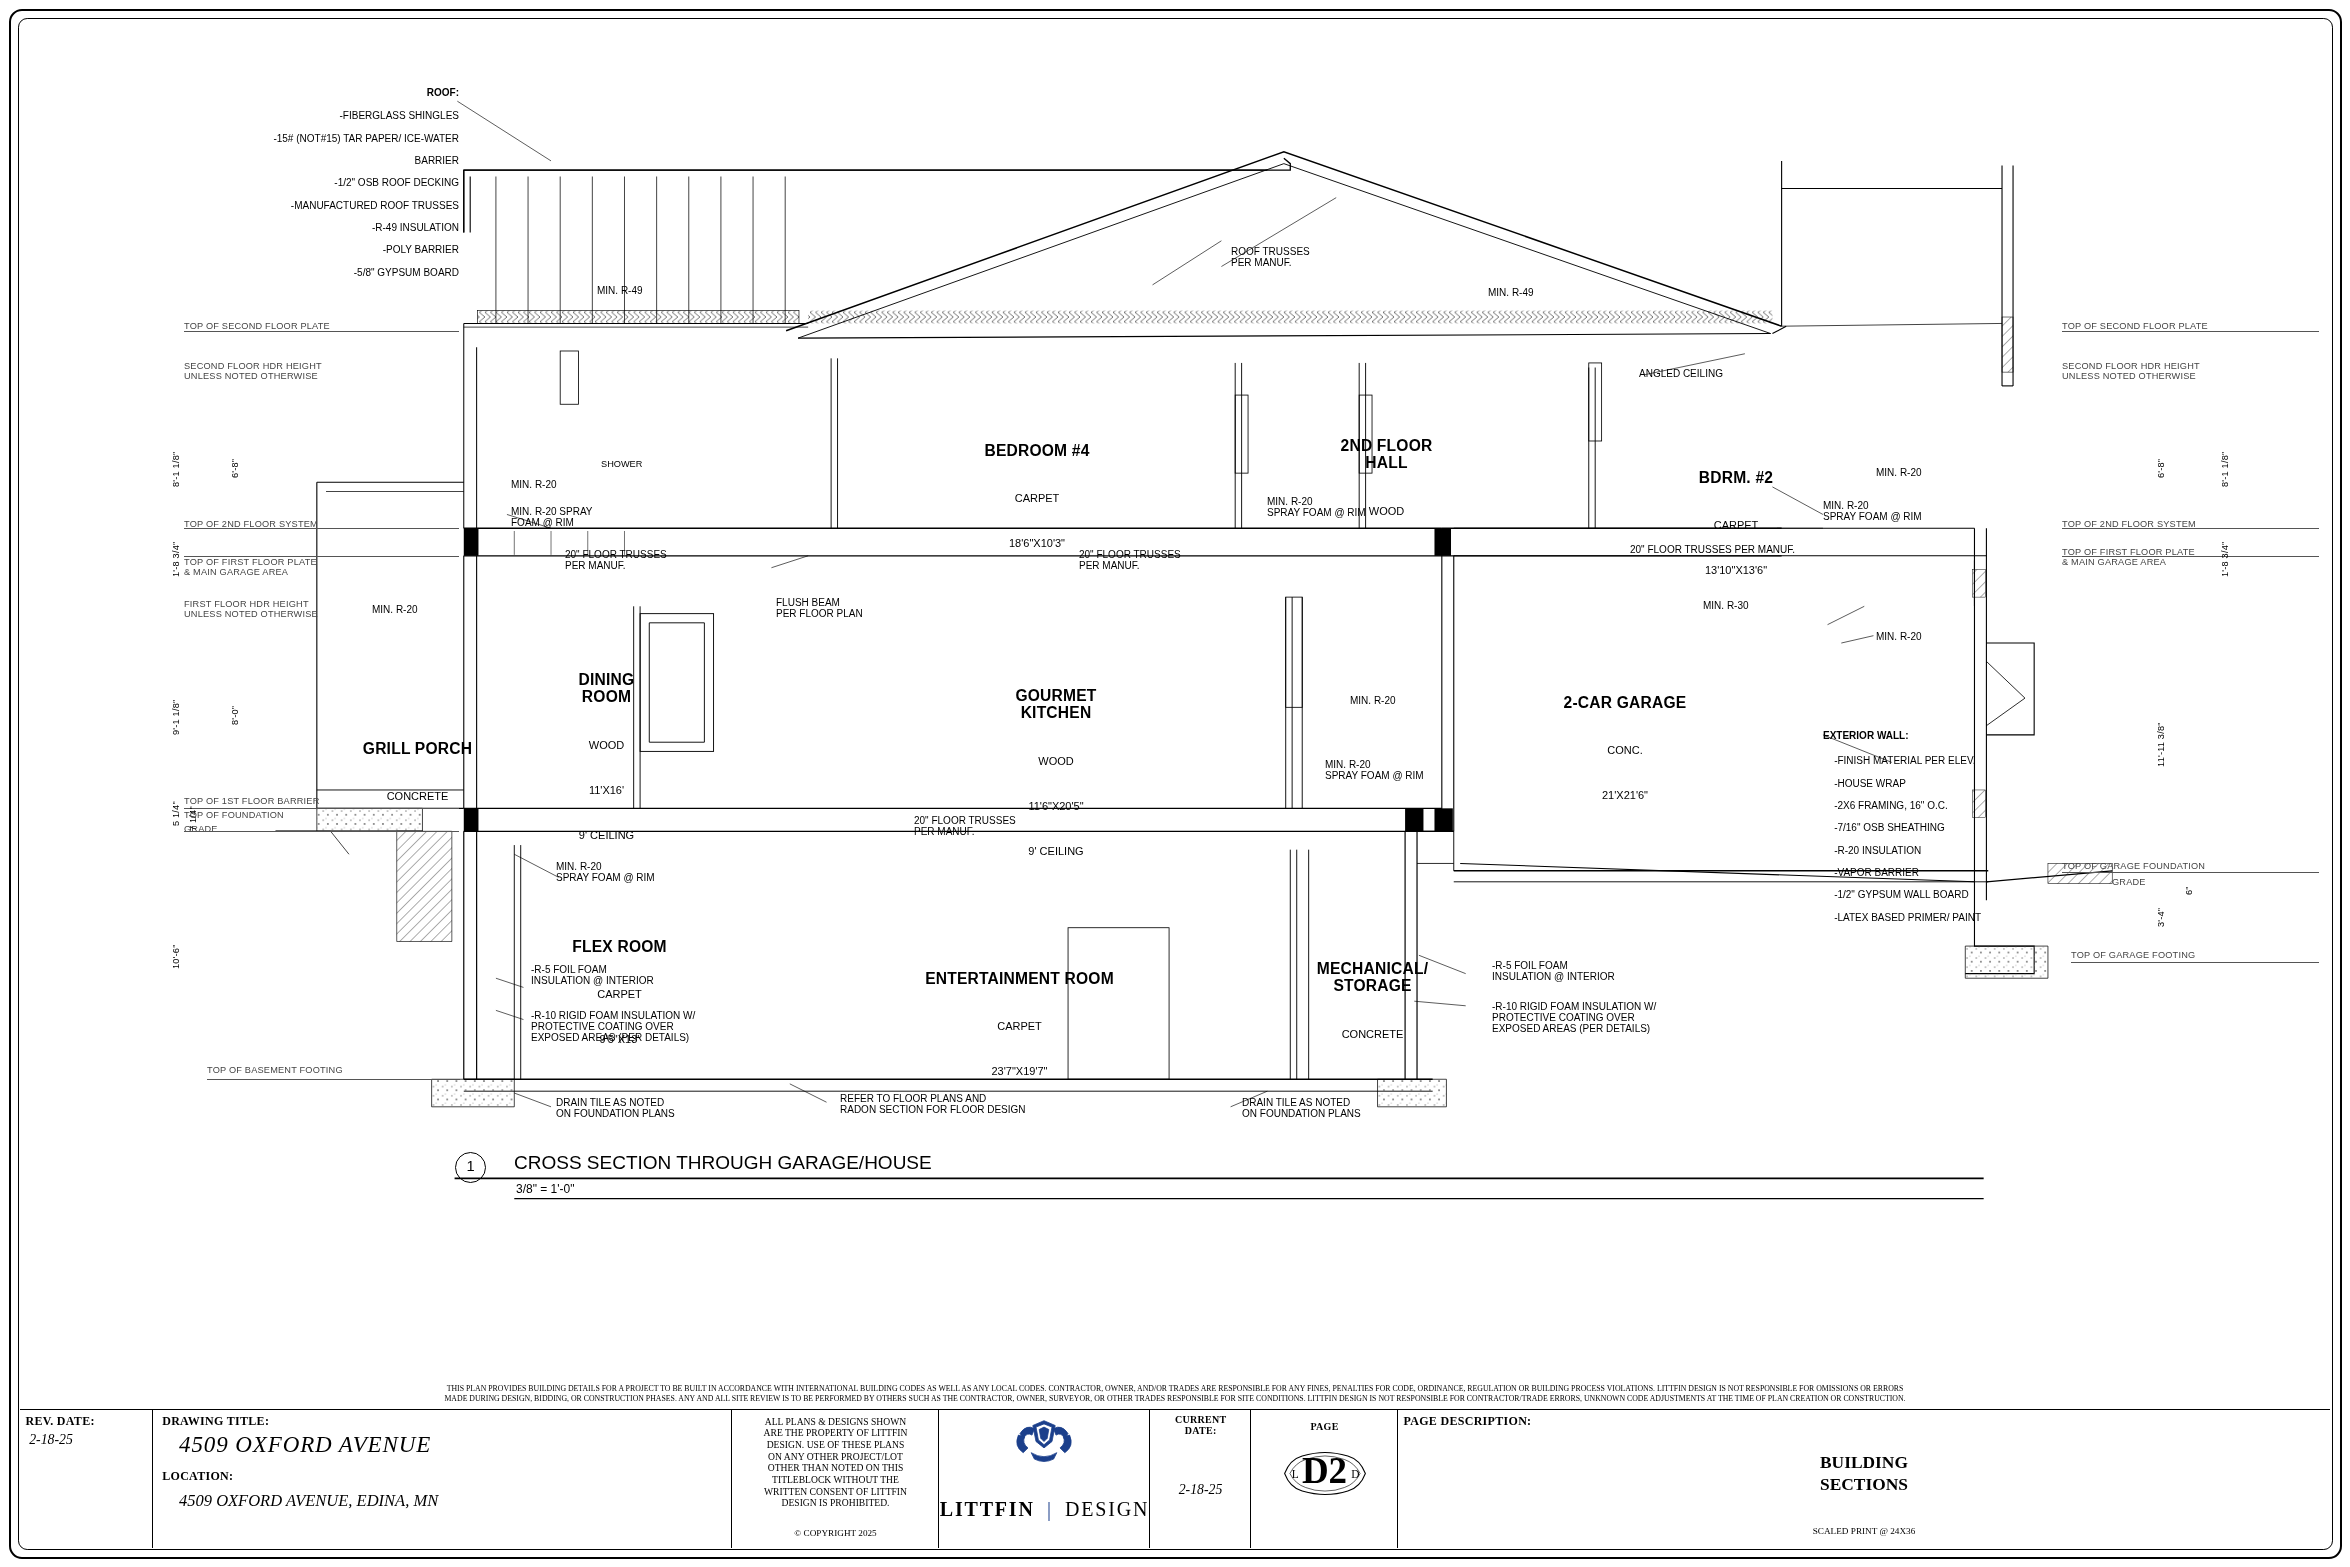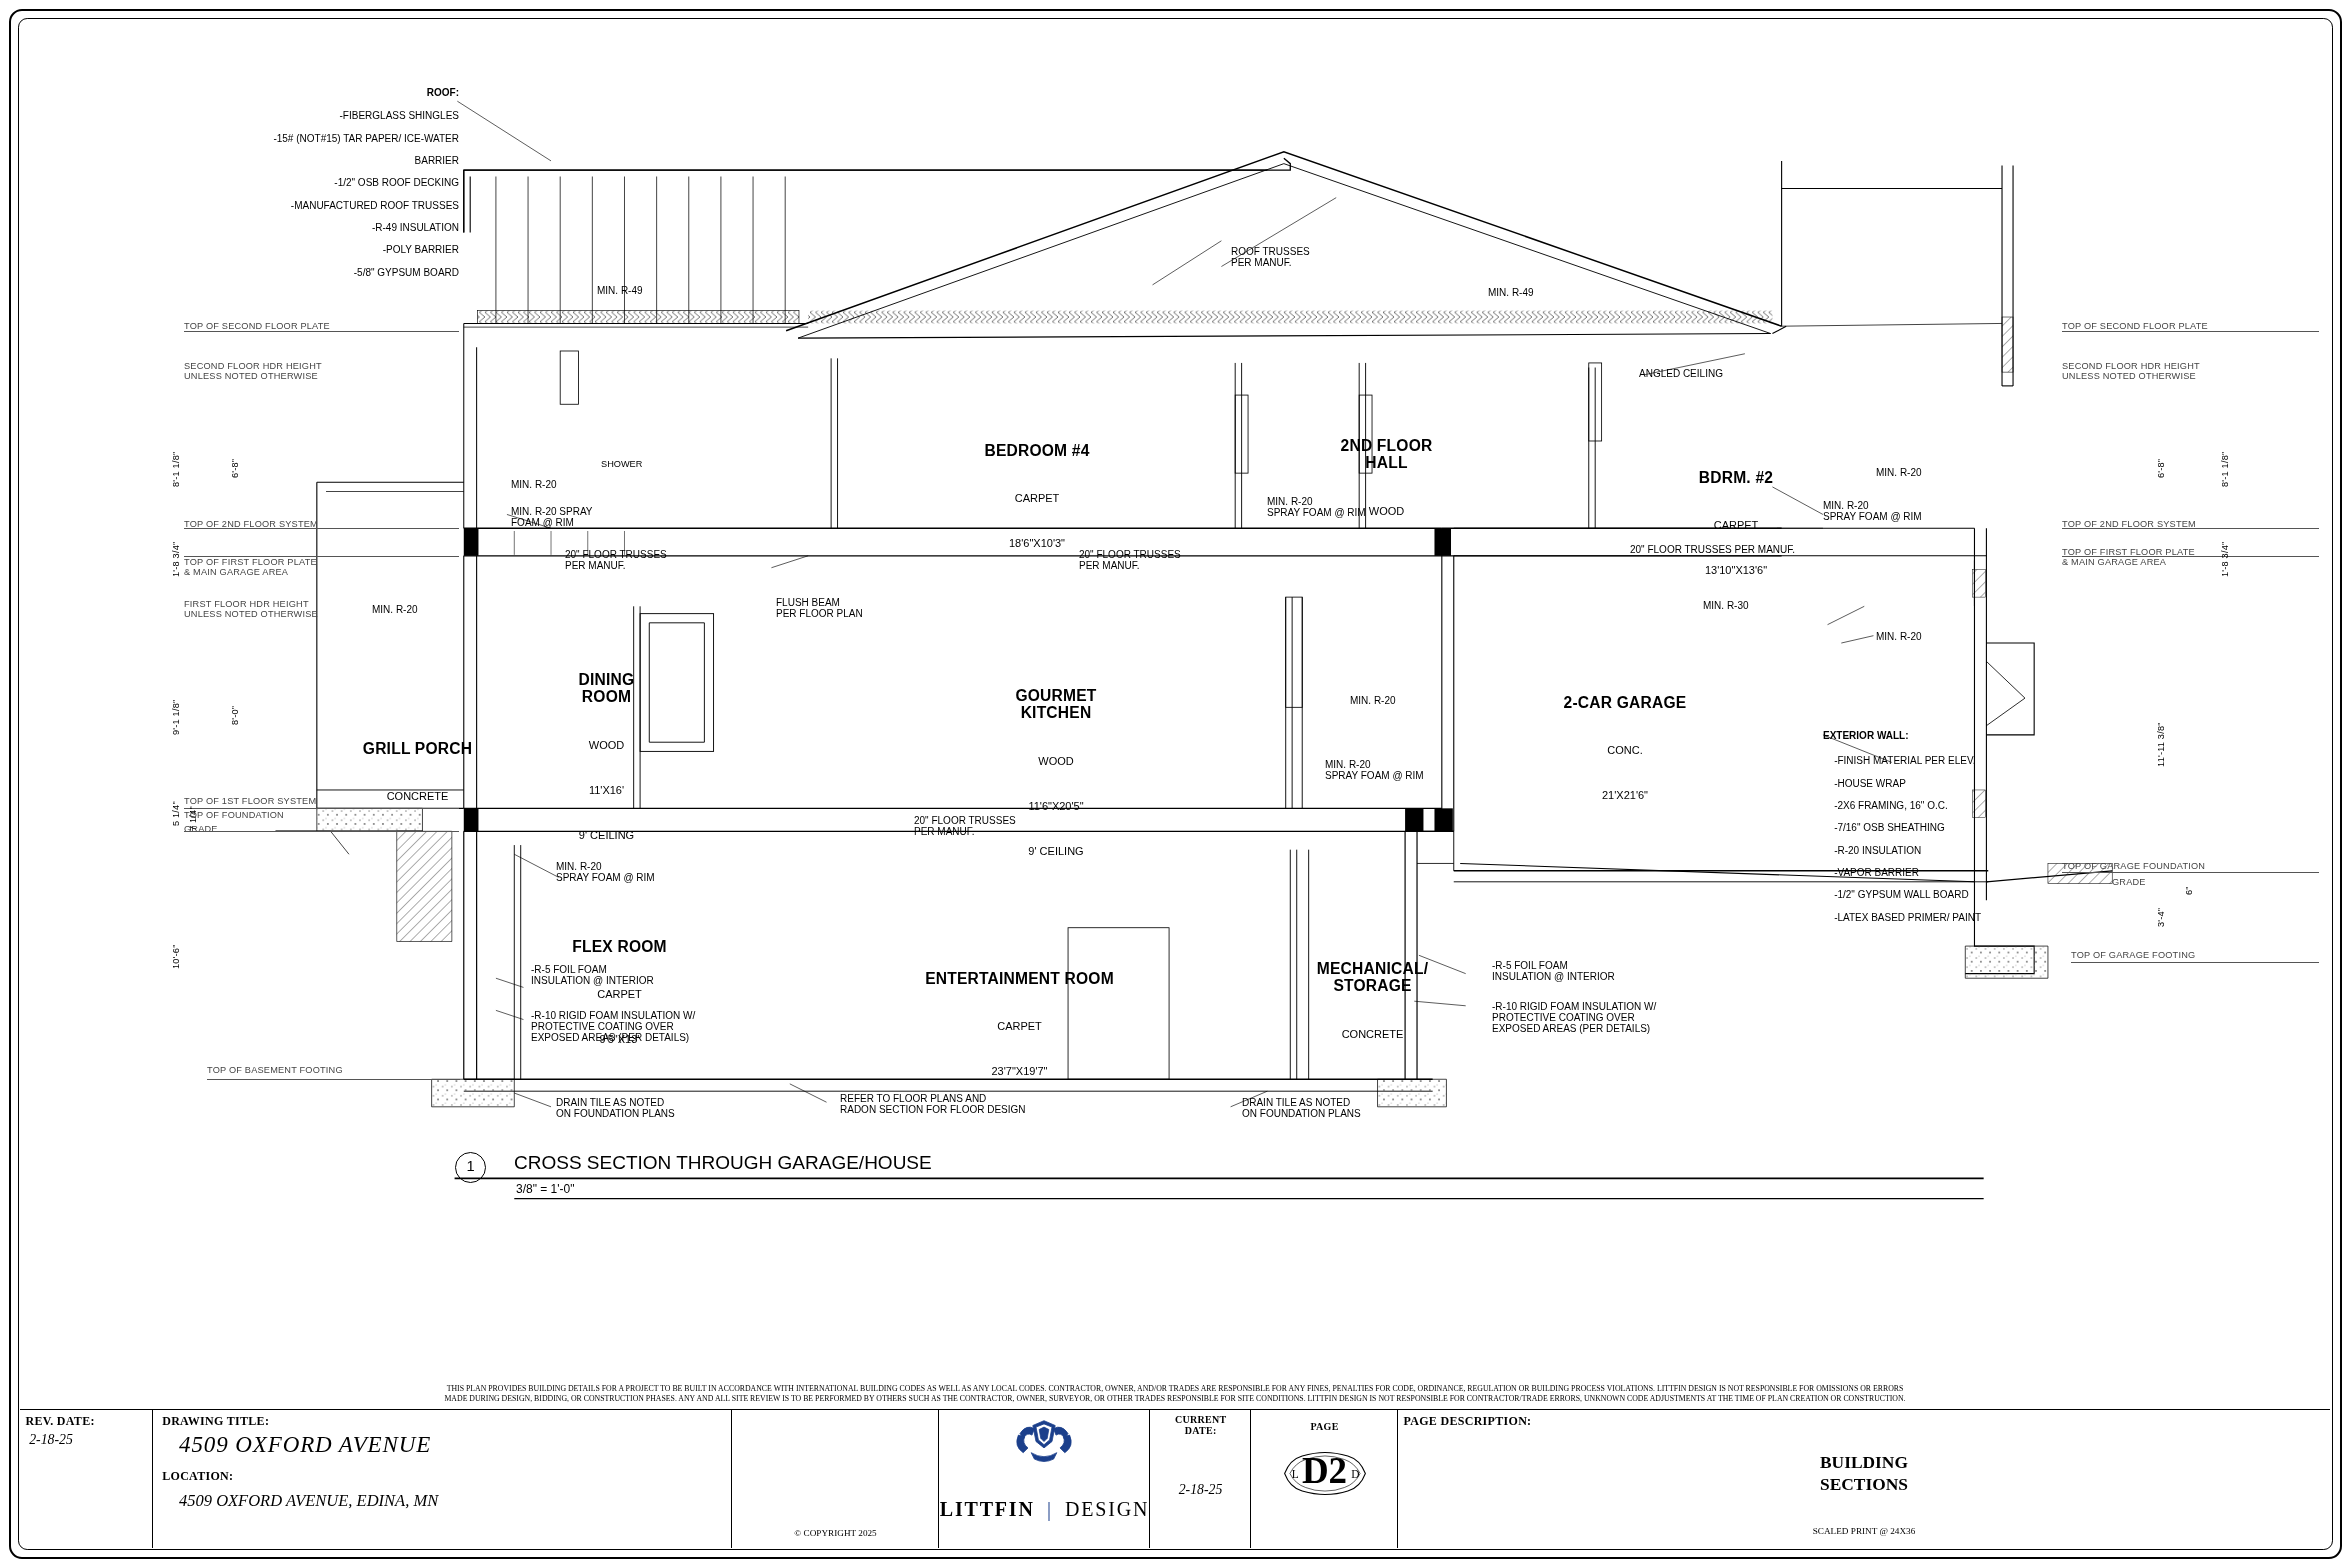--- a/index.html
+++ b/index.html
@@ -405,21 +405,21 @@
 ON FOUNDATION PLANS</div>
 
   <div class="lbl dim l" style="left:184px;top:321px;color:#444;">TOP OF SECOND FLOOR PLATE</div>
   <div class="lbl dim l" style="left:184px;top:361px;color:#444;white-space:pre-line;">SECOND FLOOR HDR HEIGHT
 UNLESS NOTED OTHERWISE</div>
   <div class="lbl dim l" style="left:184px;top:519px;color:#444;">TOP OF 2ND FLOOR SYSTEM</div>
   <div class="lbl dim l" style="left:184px;top:557px;color:#444;white-space:pre-line;">TOP OF FIRST FLOOR PLATE
 &amp; MAIN GARAGE AREA</div>
   <div class="lbl dim l" style="left:184px;top:599px;color:#444;white-space:pre-line;">FIRST FLOOR HDR HEIGHT
 UNLESS NOTED OTHERWISE</div>
-  <div class="lbl dim l" style="left:184px;top:796px;color:#444;">TOP OF 1ST FLOOR SYSTEM</div>
+  <div class="lbl dim l" style="left:184px;top:796px;color:#444;">TOP OF 1ST FLOOR BARRIER</div>
   <div class="lbl dim l" style="left:184px;top:810px;color:#444;">TOP OF FOUNDATION</div>
   <div class="lbl dim l" style="left:184px;top:824px;color:#444;">GRADE</div>
   <div class="lbl dim l" style="left:207px;top:1065px;color:#444;">TOP OF BASEMENT FOOTING</div>
 
   <div class="thin" style="left:184px;top:331px;width:275px;height:0.9px;background:#555;"></div>
   <div class="thin" style="left:184px;top:528px;width:275px;height:0.9px;background:#555;"></div>
   <div class="thin" style="left:184px;top:556px;width:275px;height:0.9px;background:#555;"></div>
   <div class="thin" style="left:184px;top:808px;width:275px;height:0.9px;background:#555;"></div>
   <div class="thin" style="left:184px;top:831px;width:275px;height:0.9px;background:#555;"></div>
   <div class="thin" style="left:207px;top:1079px;width:253px;height:0.9px;background:#555;"></div>
@@ -475,20 +475,28 @@
       </div>
 
       <div class="tb-cell" style="width:579px;">
         <div class="tb-h" style="position:absolute;left:9.2px;top:3.7px;">DRAWING TITLE:</div>
         <div class="script" style="position:absolute;left:26px;top:22px;font-size:23px;letter-spacing:0.9px;">4509 OXFORD AVENUE</div>
         <div class="tb-h" style="position:absolute;left:9.2px;top:59px;">LOCATION:</div>
         <div class="script" style="position:absolute;left:26px;top:81px;font-size:16.5px;">4509 OXFORD AVENUE, EDINA, MN</div>
       </div>
 
       <div class="tb-cell" style="width:207px;">
+        <div style="position:absolute;left:5.5px;top:5.5px;width:196px;font-family:'Liberation Serif',serif;font-size:9.6px;text-align:center;line-height:1.22;white-space:pre-line;">ALL PLANS &amp; DESIGNS SHOWN
+ARE THE PROPERTY OF LITTFIN
+DESIGN. USE OF THESE PLANS
+ON ANY OTHER PROJECT/LOT
+OTHER THAN NOTED ON THIS
+TITLEBLOCK WITHOUT THE
+WRITTEN CONSENT OF LITTFIN
+DESIGN IS PROHIBITED.</div>
         <div style="position:absolute;left:5.5px;top:118px;width:196px;font-family:'Liberation Serif',serif;font-size:9.2px;font-weight:normal;text-align:center;">© COPYRIGHT  2025</div>
       </div>
 
       <div class="tb-cell" style="width:211px;">
         <svg viewBox="0 0 120 60" style="position:absolute;left:57px;top:5.5px;width:96px;height:51px;">
           <g fill="#1b3f8b" stroke="#1b3f8b">
             <path d="M60 4 L74 10 L70 30 L60 38 L50 30 L46 10 Z" fill="#1b3f8b"></path>
             <path d="M60 8 L70 12 L67 28 L60 34 L53 28 L50 12 Z" fill="#fff"></path>
             <path d="M60 12 L66 15 L64 26 L60 30 L56 26 L54 15 Z" fill="#1b3f8b"></path>
             <path d="M30 20 q8 -12 18 -6 l-3 8 q-6 -4 -11 4 z"></path>

